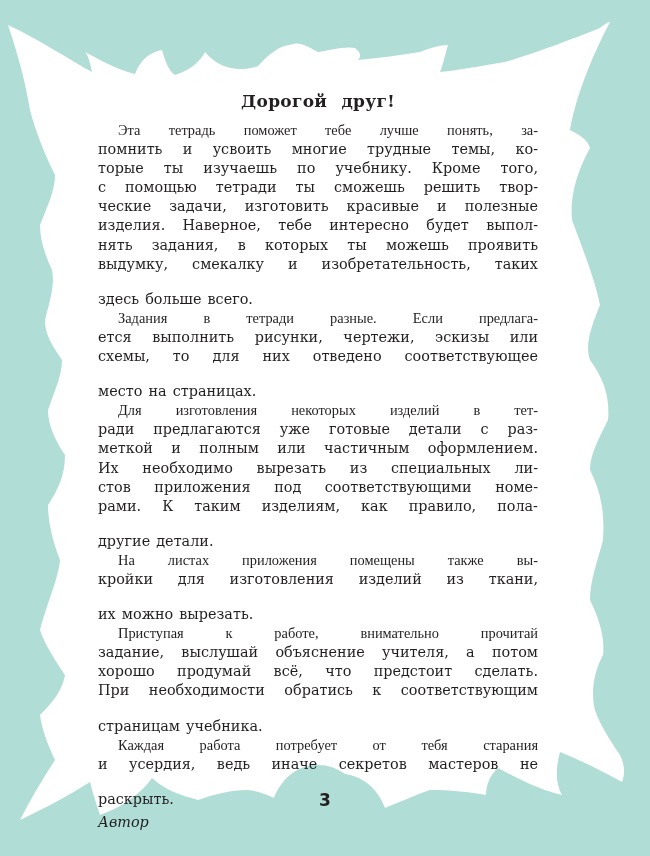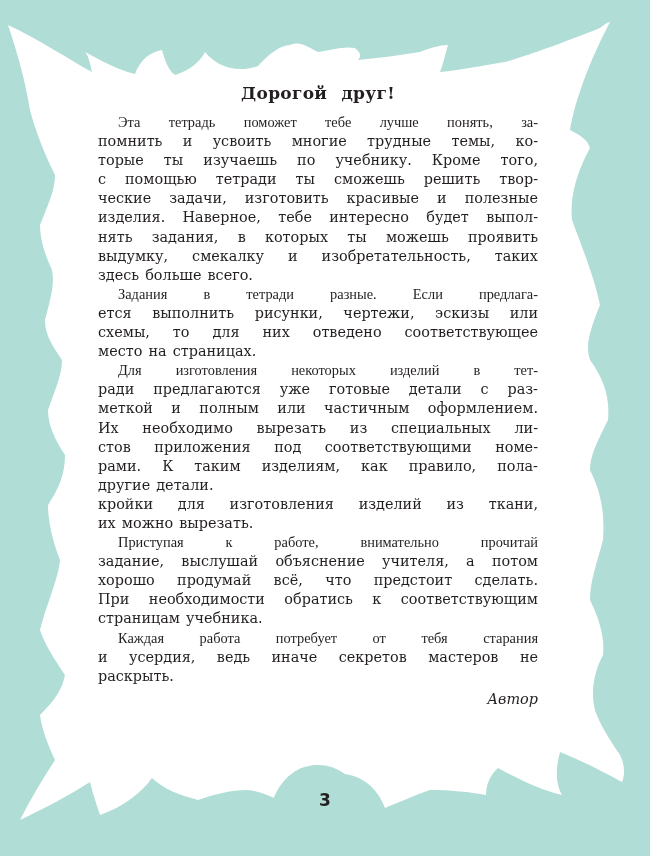--- a/index.html
+++ b/index.html
@@ -26,48 +26,49 @@
       width: 440px;
       color: #231f20;
     }
     .title {
       text-align: center;
       font-family: "DejaVu Serif", serif;
       font-weight: bold;
       font-size: 17px;
       letter-spacing: 0.3px;
       word-spacing: 8px;
-      margin: 4px 0 9px 0;
+      margin: 12px 0 9px 0;
       line-height: 22px;
     }
     .para {
       margin: 0;
       font-size: 14.4px;
       line-height: 19.1px;
       text-align: justify;
       text-align-last: justify;
       word-spacing: 1.5px;
     }
     .line {
       display: block;
       text-align: justify;
       text-align-last: justify;
       white-space: nowrap;
       height: 19.1px;
     }
     .line.last {
       text-align-last: left;
+      margin-top: 16px;
     }
     .line.indent {
       padding-left: 20px;
       font-family: Liberation Serif, serif;
     }
     .signature {
       font-style: italic;
-      text-align: right;
+      text-align: left;
       font-size: 14.4px;
       line-height: 22px;
       margin-top: 2px;
     }
     .page-number {
       position: absolute;
       left: 0;
       width: 650px;
       top: 790px;
       text-align: center;
@@ -174,20 +175,21 @@
     <span class="line indent">Для изготовления некоторых изделий в тет-</span>
     <span class="line">ради предлагаются уже готовые детали с раз-</span>
     <span class="line">меткой и полным или частичным оформлением.</span>
     <span class="line">Их необходимо вырезать из специальных ли-</span>
     <span class="line">стов приложения под соответствующими номе-</span>
     <span class="line">рами. К таким изделиям, как правило, пола-</span>
     <span class="line last">другие детали.</span>
   </div>
 
   <div class="para">
+    <span class="line indent">На листах приложения помещены также вы-</span>
     <span class="line">кройки для изготовления изделий из ткани,</span>
     <span class="line last">их можно вырезать.</span>
   </div>
 
   <div class="para">
     <span class="line indent">Приступая к работе, внимательно прочитай</span>
     <span class="line">задание, выслушай объяснение учителя, а потом</span>
     <span class="line">хорошо продумай всё, что предстоит сделать.</span>
     <span class="line">При необходимости обратись к соответствующим</span>
     <span class="line last">страницам учебника.</span>

